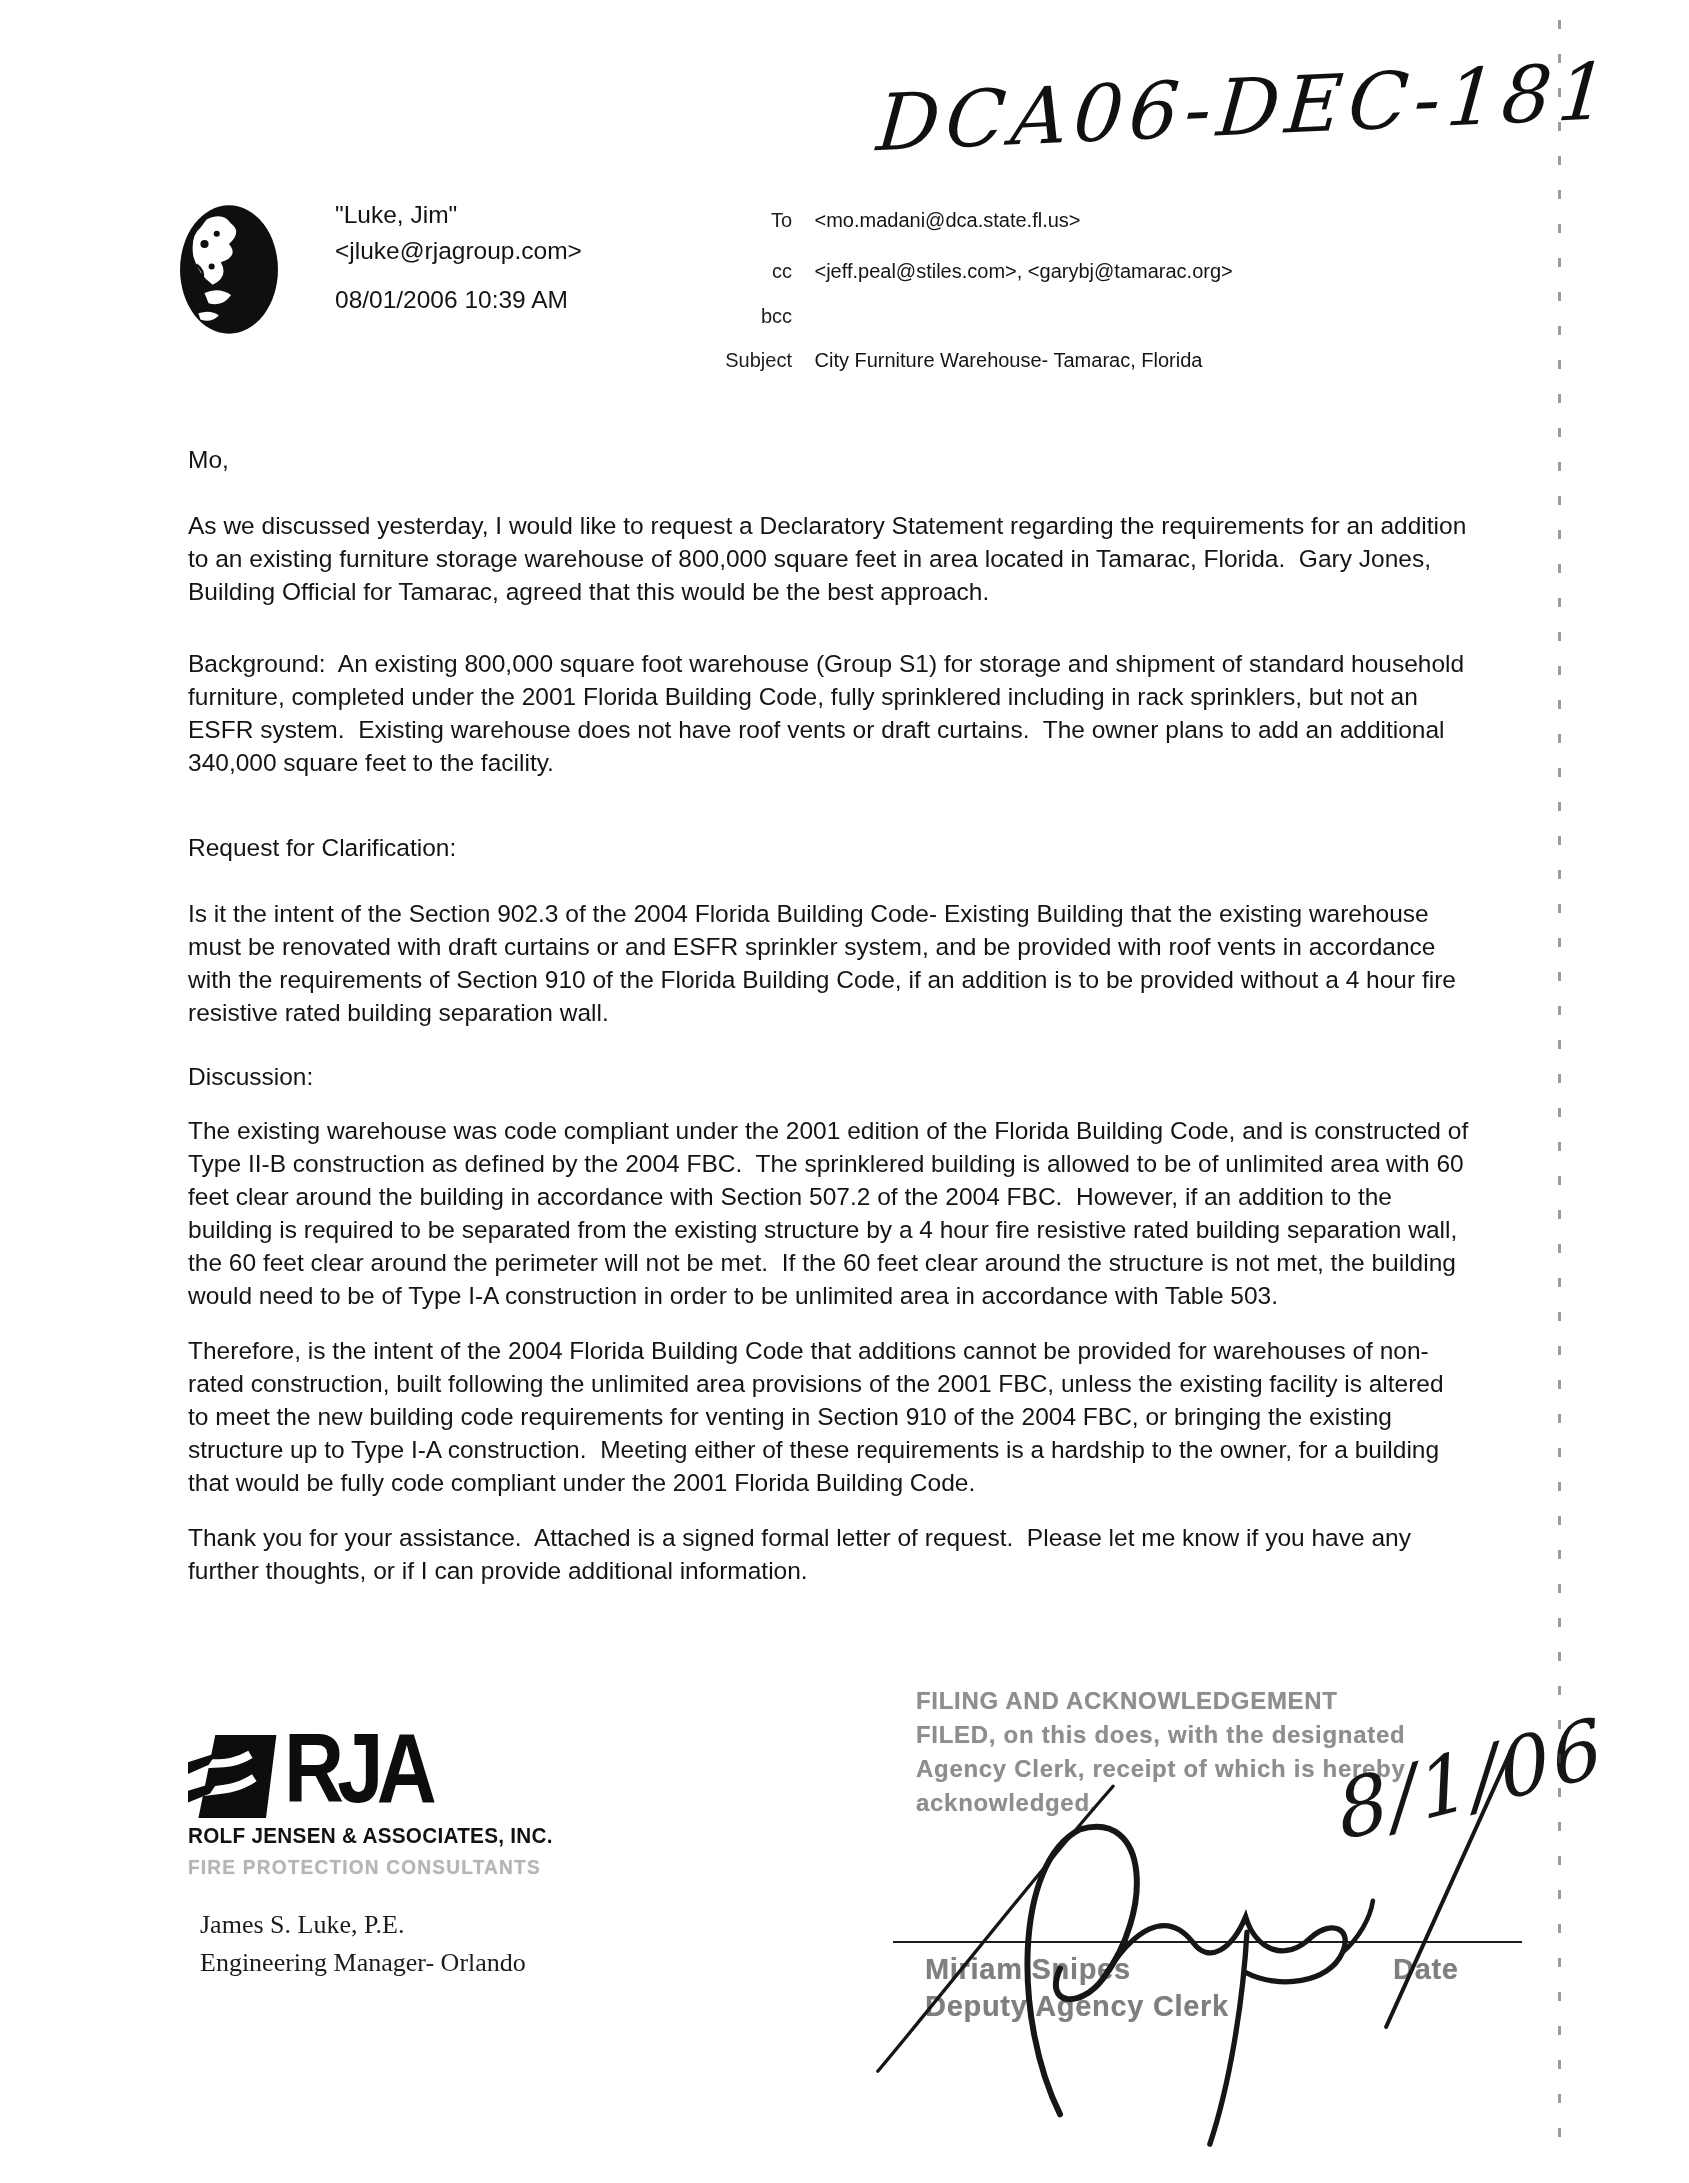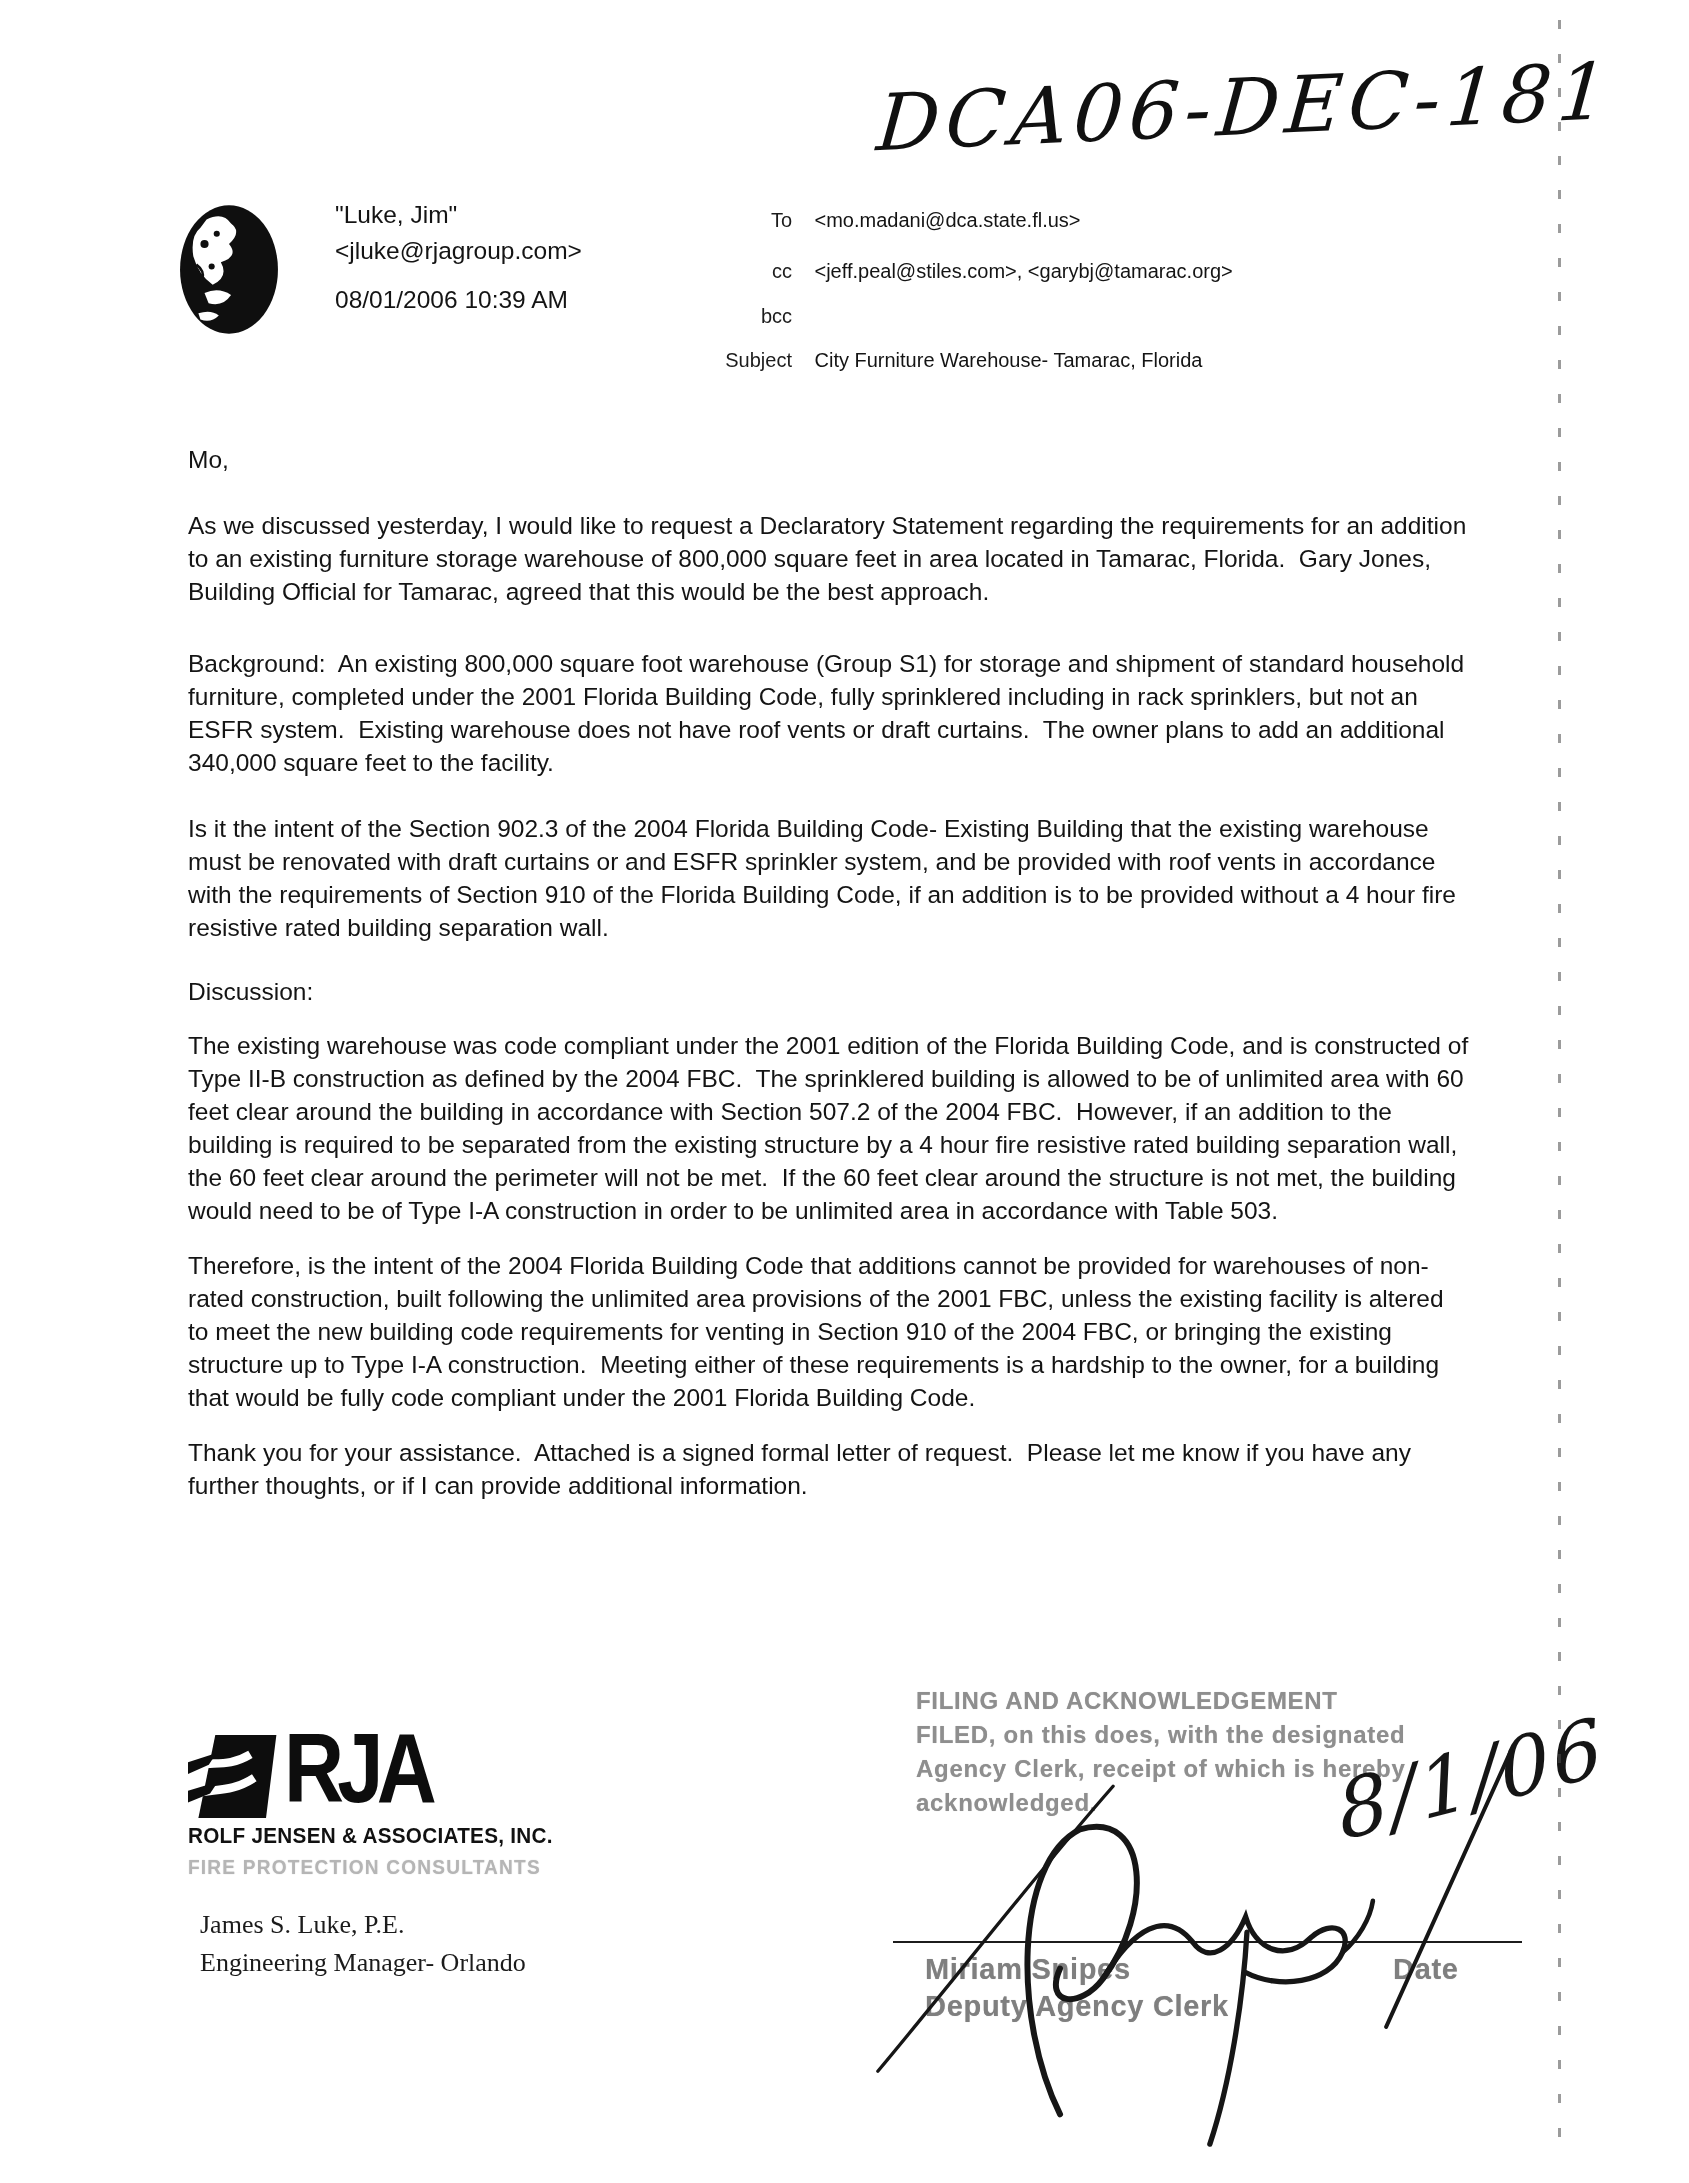--- a/index.html
+++ b/index.html
@@ -145,20 +145,21 @@
     <div class="field-row row-subject">
       <span class="lbl">Subject</span>
       <span class="val">City Furniture Warehouse- Tamarac, Florida</span>
     </div>
   </div>
 
   <div class="letter-body">
     <p class="p-mo">Mo,</p>
     <p class="p-intro">As we discussed yesterday, I would like to request a Declaratory Statement regarding the requirements for an addition to an existing furniture storage warehouse of 800,000 square feet in area located in Tamarac, Florida.  Gary Jones, Building Official for Tamarac, agreed that this would be the best approach.</p>
     <p class="p-bg">Background:  An existing 800,000 square foot warehouse (Group S1) for storage and shipment of standard household furniture, completed under the 2001 Florida Building Code, fully sprinklered including in rack sprinklers, but not an ESFR system.  Existing warehouse does not have roof vents or draft curtains.  The owner plans to add an additional 340,000 square feet to the facility.</p>
+    <p class="h-req">Request for Clarification:</p>
     <p class="p-req">Is it the intent of the Section 902.3 of the 2004 Florida Building Code- Existing Building that the existing warehouse must be renovated with draft curtains or and ESFR sprinkler system, and be provided with roof vents in accordance with the requirements of Section 910 of the Florida Building Code, if an addition is to be provided without a 4 hour fire resistive rated building separation wall.</p>
     <p class="h-disc">Discussion:</p>
     <p class="p-disc">The existing warehouse was code compliant under the 2001 edition of the Florida Building Code, and is constructed of Type II-B construction as defined by the 2004 FBC.  The sprinklered building is allowed to be of unlimited area with 60 feet clear around the building in accordance with Section 507.2 of the 2004 FBC.  However, if an addition to the building is required to be separated from the existing structure by a 4 hour fire resistive rated building separation wall, the 60 feet clear around the perimeter will not be met.  If the 60 feet clear around the structure is not met, the building would need to be of Type I-A construction in order to be unlimited area in accordance with Table 503.</p>
     <p class="p-ther">Therefore, is the intent of the 2004 Florida Building Code that additions cannot be provided for warehouses of non-rated construction, built following the unlimited area provisions of the 2001 FBC, unless the existing facility is altered to meet the new building code requirements for venting in Section 910 of the 2004 FBC, or bringing the existing structure up to Type I-A construction.  Meeting either of these requirements is a hardship to the owner, for a building that would be fully code compliant under the 2001 Florida Building Code.</p>
     <p class="p-thanks">Thank you for your assistance.  Attached is a signed formal letter of request.  Please let me know if you have any further thoughts, or if I can provide additional information.</p>
   </div>
 
   <svg class="flame-logo" viewBox="0 0 140 140" xmlns="http://www.w3.org/2000/svg">
     <polygon points="42,6 136,6 120,134 16,134" fill="#0d0d0d"></polygon>
     <path d="M-4,58 C32,42 56,60 96,36" stroke="#ffffff" stroke-width="13" fill="none"></path>

